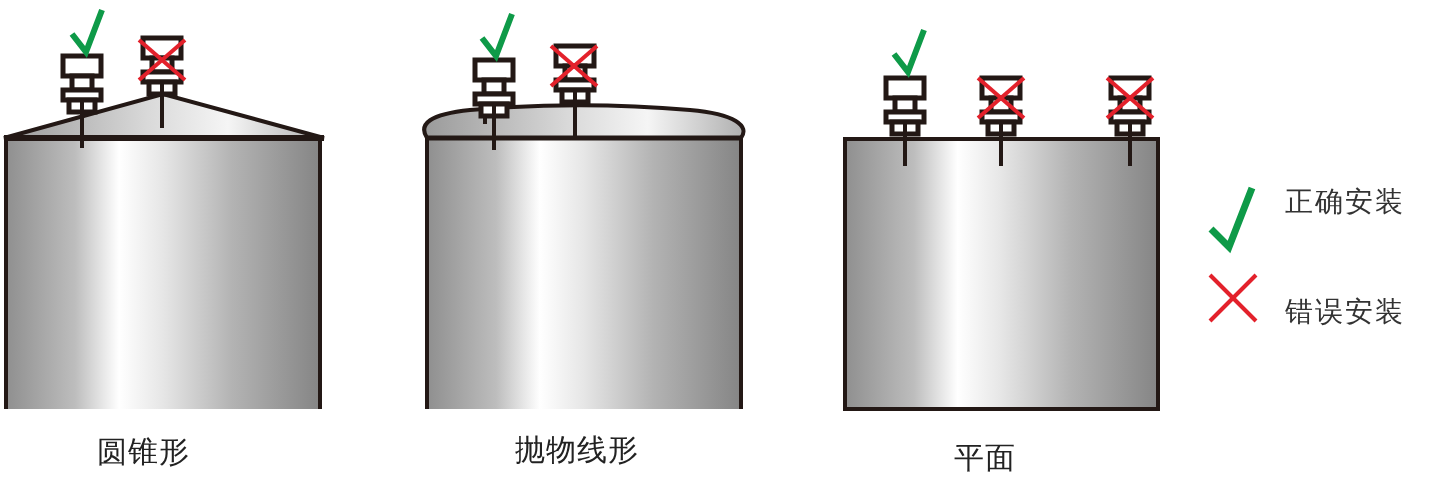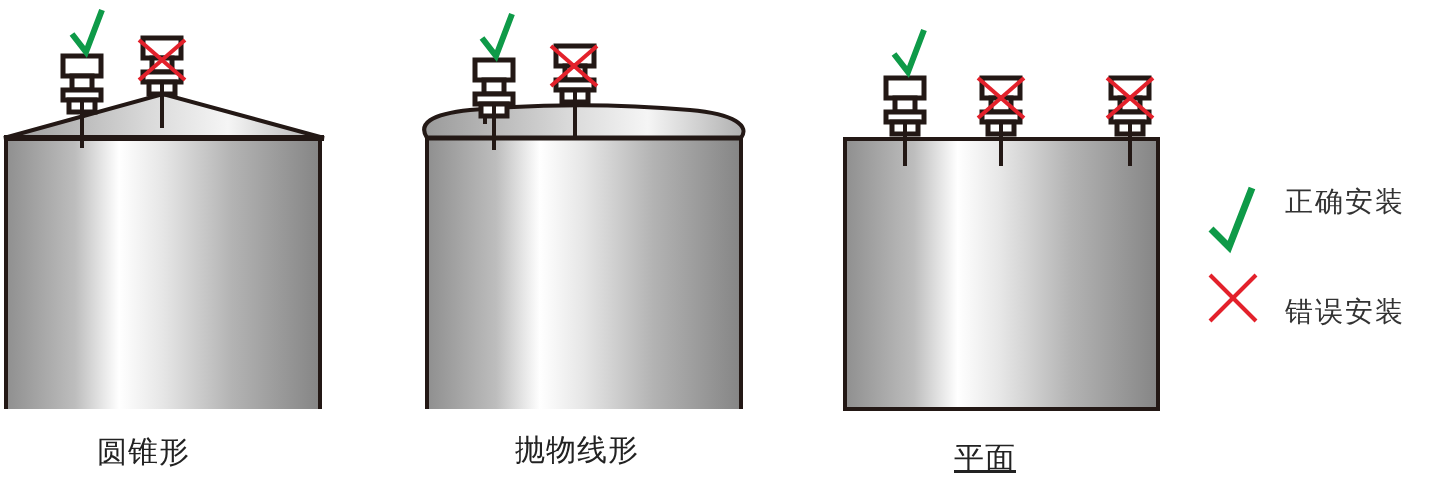--- a/index.html
+++ b/index.html
@@ -130,16 +130,16 @@
     <polyline points="1211,229 1229,247 1252,188" fill="none" stroke="#0e9a48" stroke-width="7"></polyline>
     <g>
       <line x1="1210" y1="275" x2="1256" y2="321" stroke="#e3212b" stroke-width="4"></line>
       <line x1="1256" y1="275" x2="1210" y2="321" stroke="#e3212b" stroke-width="4"></line>
     </g>
   </g>
 </svg>
 
 <div class="label" style="left:88px; top:432px;">圆锥形</div>
 <div class="label" style="left:506px; top:430px;">抛物线形</div>
-<div class="label" style="left:945px; top:438px;text-decoration:underline;">平面</div>
+<div class="label" style="left:945px; top:438px;">平面</div>
 
 <div class="legend-text" style="left:1285px; top:183px;">正确安装</div>
 <div class="legend-text" style="left:1285px; top:293px;">错误安装</div>
 
 </body></html>

